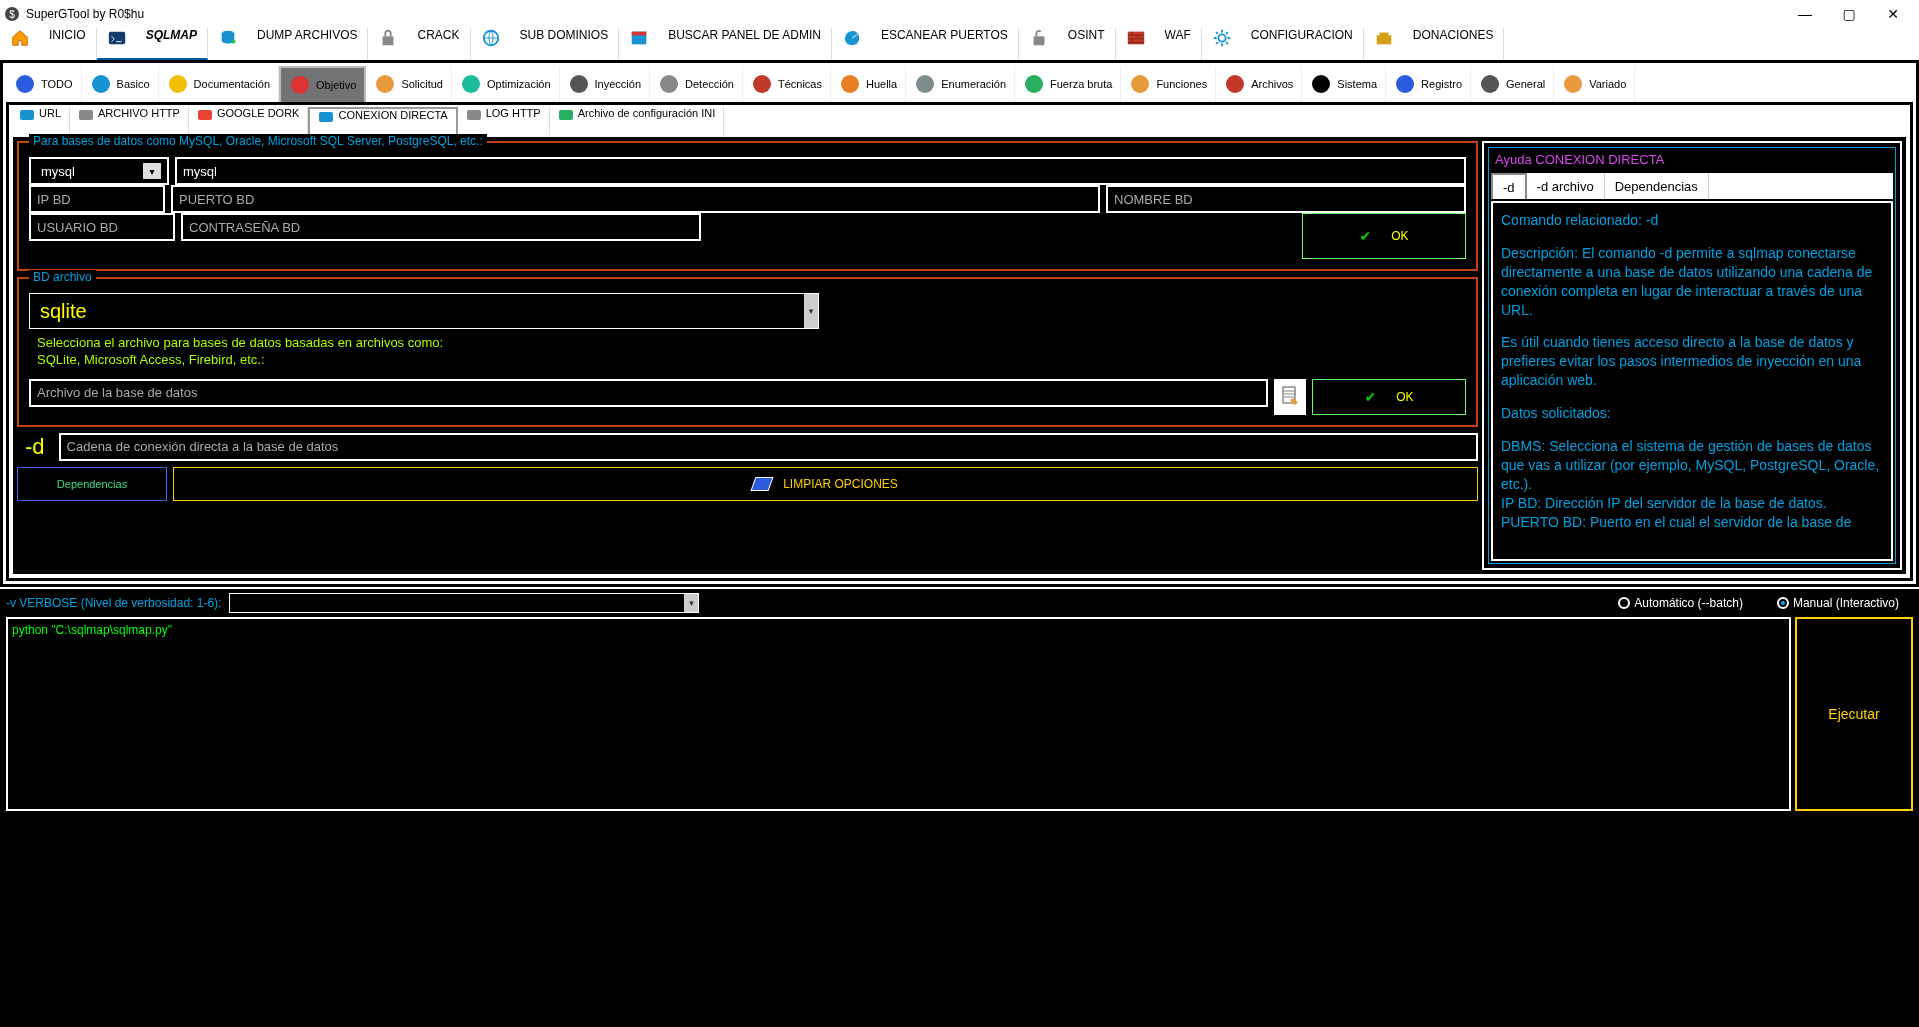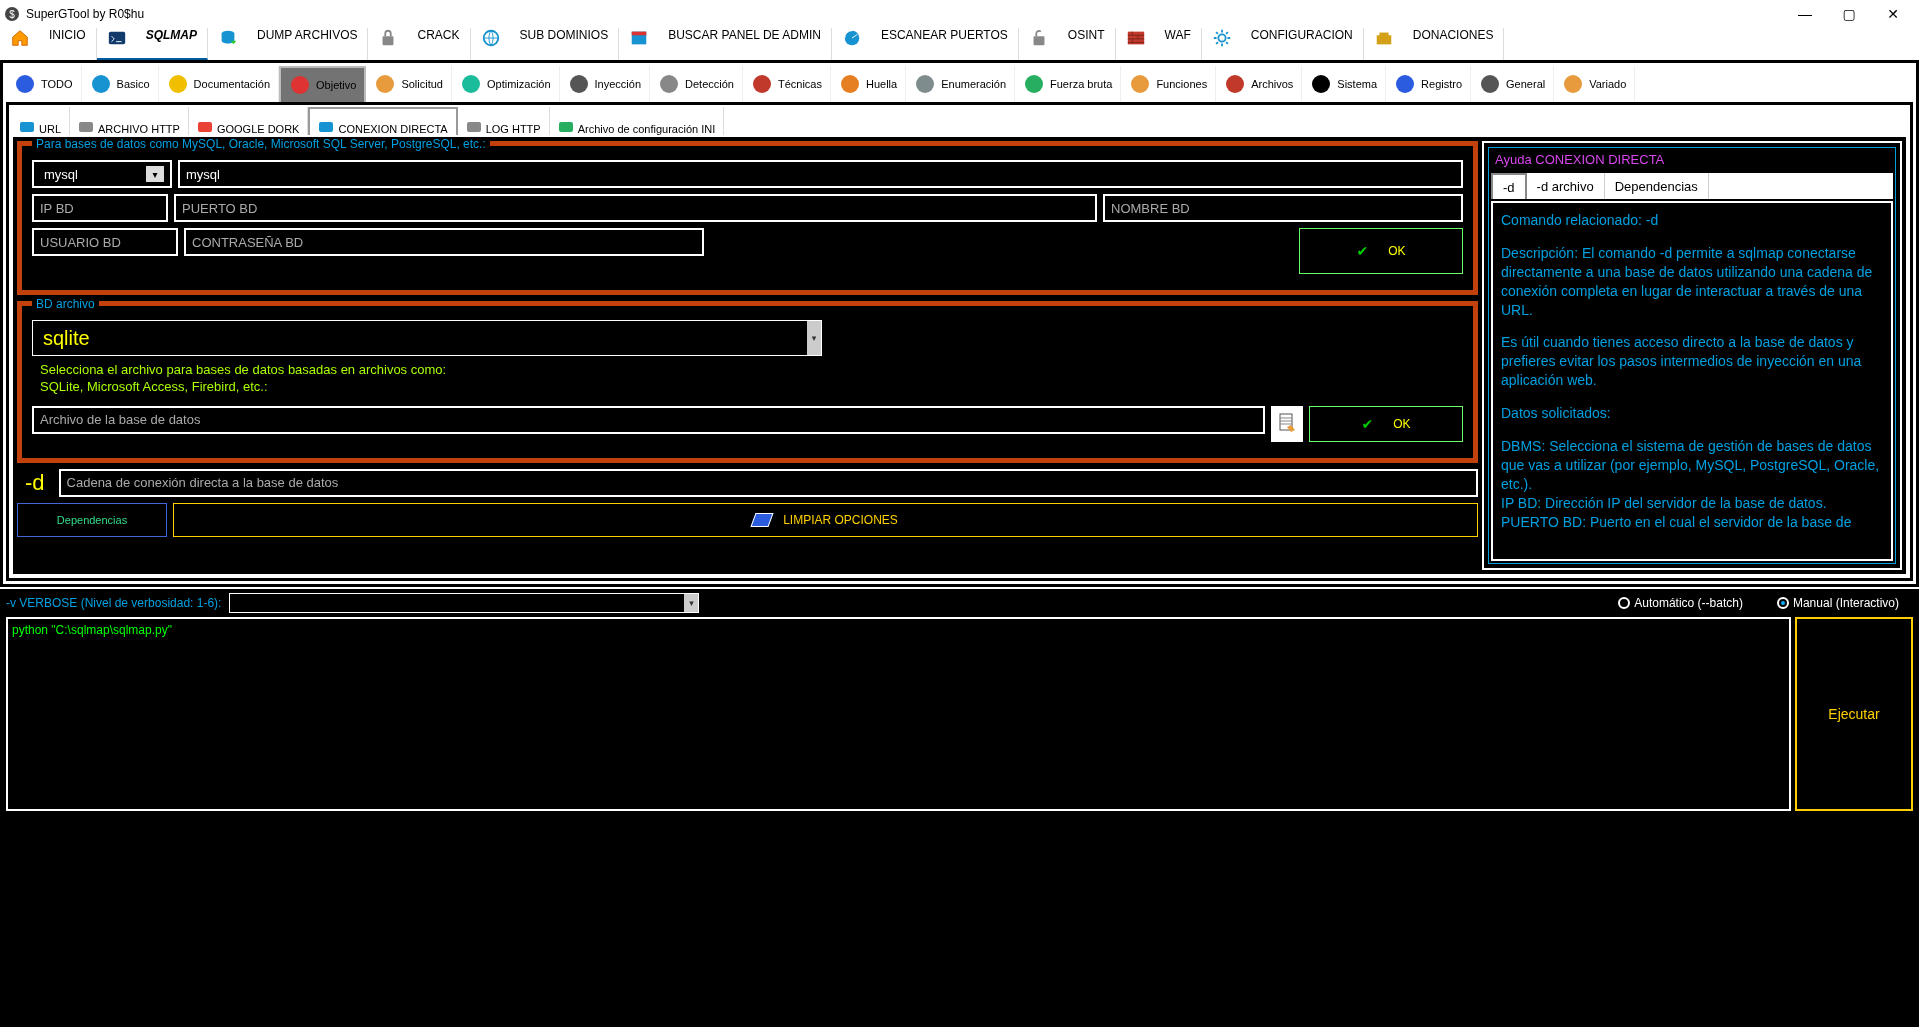--- a/index.html
+++ b/index.html
@@ -19,36 +19,36 @@
 .outer { background:#000; border:3px solid #fff; margin:3px; }
 
 
 .toolbar { display:flex; background:#fff; height:36px; align-items:stretch; gap:0; }
 .toolbtn { display:flex; align-items:center; padding:0 8px; gap:5px; font-size:11px; color:#000; border-right:1px solid #eee; cursor:pointer; white-space:nowrap; }
 .toolbtn.active { background:#737373; border:2px solid #bbb; border-bottom:none; }
 .toolicon { width:22px; height:22px; display:flex; align-items:center; justify-content:center; }
 
 
 .subtabs { display:flex; background:#fff; height:28px; align-items:stretch; }
-.subtab { display:flex; align-items:flex-end; padding:0 8px; gap:4px; font-size:11px; color:#000; border-right:1px solid #ddd; cursor:pointer; }
+.subtab { display:flex; align-items:flex-start; padding:0 8px; gap:4px; font-size:11px; color:#000; border-right:1px solid #ddd; cursor:pointer; }
 .subtab.active { border:2px solid #999; border-bottom:none; background:#fff; }
 .subicon { width:16px; height:16px; }
 
 
 .content { display:flex; gap:4px; padding:4px; background:#000; border:2px solid #fff; }
 .left { flex:1; display:flex; flex-direction:column; gap:6px; }
 .right { width:420px; }
 
 
 .group { border:1px solid #fff; position:relative; padding:14px 10px 10px 10px; }
-.group.accent { border:5px solid #c2410c; }
+.group.accent { border:2px solid #c2410c; }
 .group .legend { position:absolute; top:-9px; left:10px; background:#000; padding:0 4px; font-size:12px; color:#00a0e0; }
 
 
-.row { display:flex; gap:6px; margin-bottom:6px; align-items:stretch; }
+.row { display:flex; gap:6px; align-items:stretch; }
 input[type=text], .combo, .combo-lg {
   background:#000; border:2px solid #fff; color:#fff; font-size:13px; padding:4px 6px; height:28px;
 }
 input::placeholder { color:#aaa; }
 .combo { position:relative; display:flex; align-items:center; }
 .combo .val { flex:1; padding:0 4px; font-size:13px; }
 .combo .arrow { width:18px; background:#ddd; color:#000; display:flex; align-items:center; justify-content:center; font-size:10px; align-self:stretch; }
 .combo-lg { height:36px; font-size:20px; color:#ffff00; border:1px solid #fff; position:relative; display:flex; align-items:center; }
 .combo-lg .arrow { width:14px; background:#ccc; color:#333; font-size:9px; display:flex; align-items:center; justify-content:center; align-self:stretch; position:absolute; right:0; top:0; bottom:0; }
 

